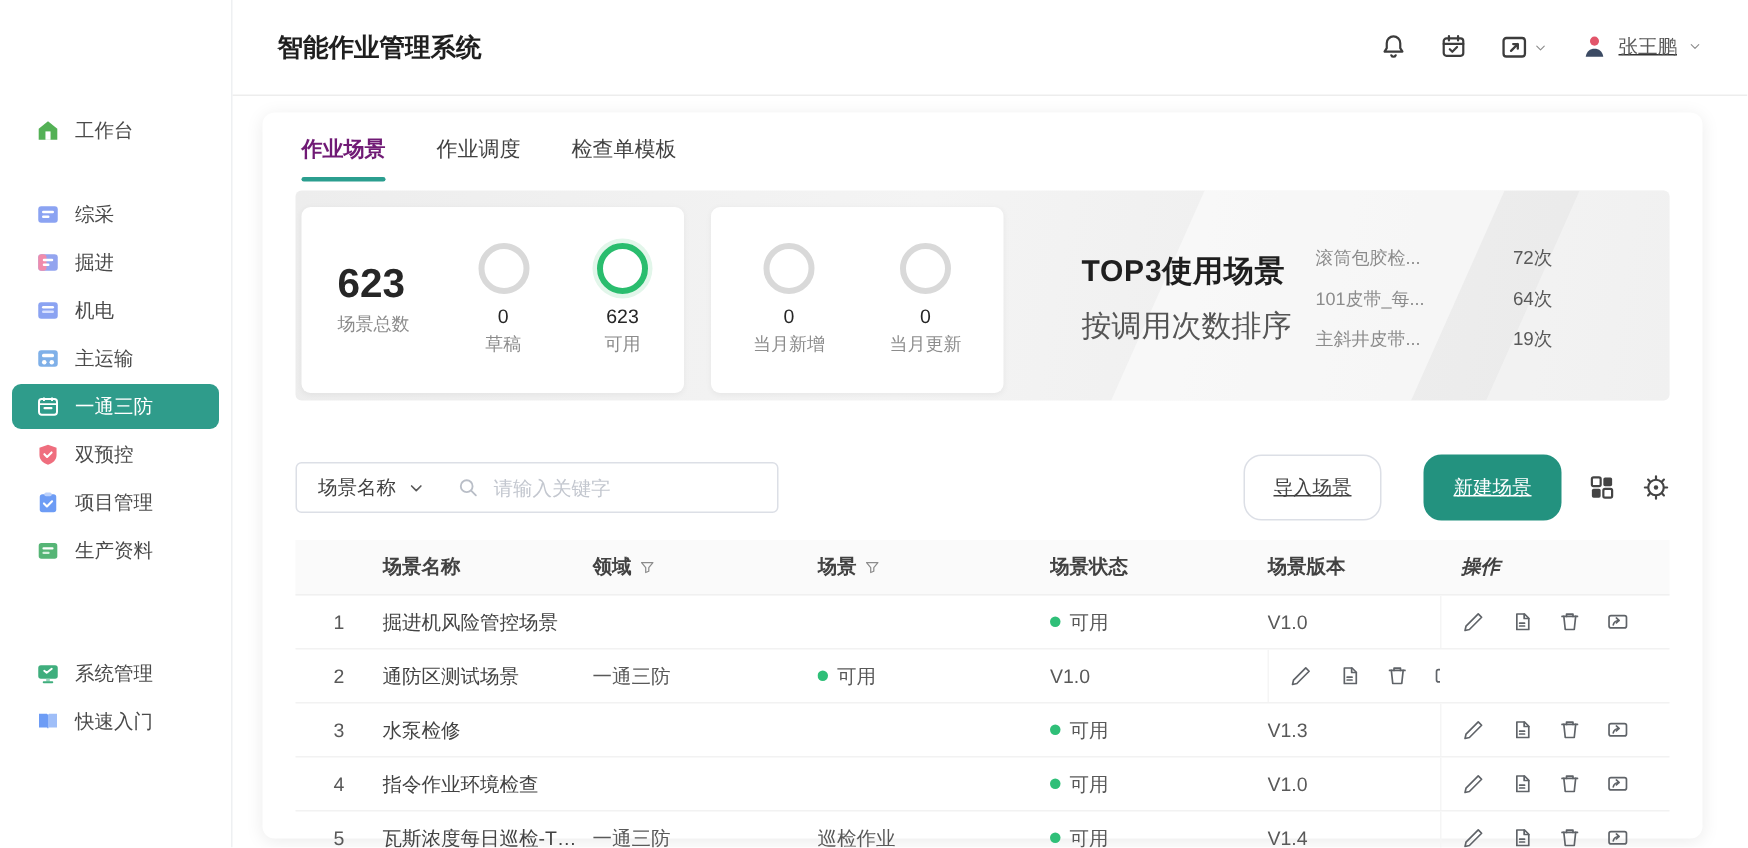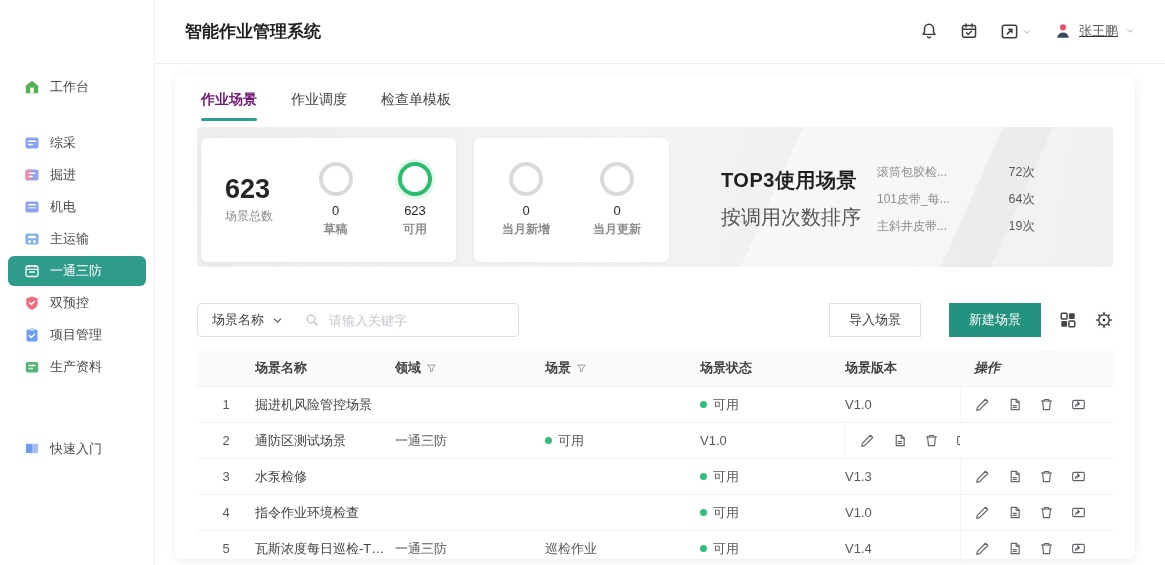--- a/index.html
+++ b/index.html
@@ -43,38 +43,38 @@
   .banner::after{content:"";position:absolute;right:-60px;top:-60px;width:160px;height:300px;background:rgba(255,255,255,.35);transform:skewX(-24deg);}
   .stat-card{position:relative;z-index:1;background:#fff;border-radius:6px;box-shadow:0 1px 4px rgba(0,0,0,.05);height:124px;box-sizing:border-box;display:flex;align-items:center;}
   .stat-card.one{width:255px;padding:0 24px;justify-content:space-between;margin-top:6px;}
   .stat-card.two{width:195px;margin-left:18px;padding:0 28px;justify-content:space-between;margin-top:6px;}
   .total-num{font-size:27px;font-weight:bold;color:#262626;line-height:1.1;}
   .total-label{font-size:12px;color:#8c8c8c;margin-top:4px;}
   .ring-block{text-align:center;}
   .ring{width:34px;height:34px;border-radius:50%;border:4px solid #d9d9d9;margin:0 auto;box-sizing:border-box;}
   .ring.green{border-color:#2abd6e;box-shadow:0 0 0 3px #e2f6ea;}
   .ring-val{font-size:13px;color:#262626;margin-top:7px;}
-  .ring-label{font-size:12px;color:#8c8c8c;margin-top:3px;font-weight:bold;}
+  .ring-label{font-size:12px;color:#8c8c8c;margin-top:3px;}
 
   .top3{position:relative;z-index:1;flex:1;display:flex;align-items:center;margin-left:52px;margin-top:4px;}
   .top3-title{font-size:20px;font-weight:bold;color:#1f1f1f;letter-spacing:.5px;}
   .top3-sub{font-size:20px;color:#555;margin-top:10px;}
   .top3-list{width:158px;margin-left:16px;}
   .top3-row{display:flex;justify-content:space-between;align-items:center;height:27px;}
   .top3-name{font-size:12px;color:#8c8c8c;}
   .top3-count{font-size:12.5px;color:#595959;}
 
   
   .toolbar{display:flex;align-items:center;margin-top:36px;}
   .search-box{display:flex;align-items:center;width:322px;height:34px;border:1px solid #dcdfe6;border-radius:4px;box-sizing:border-box;background:#fff;}
   .filter-trigger{display:flex;align-items:center;gap:8px;padding:0 12px 0 14px;font-size:13px;color:#424242;cursor:pointer;}
   .search-box input{border:none;outline:none;flex:1;font-size:13px;color:#333;background:transparent;min-width:0;}
   .search-box input::placeholder{color:#c3c7cf;}
   .toolbar-right{margin-left:auto;display:flex;align-items:center;gap:18px;}
-  .btn{height:34px;border-radius:0;font-size:13px;display:flex;align-items:center;padding:0 19px;cursor:pointer;box-sizing:border-box;font-family:inherit;}
+  .btn{height:44px;border-radius:12px;font-size:13px;display:flex;align-items:center;padding:0 19px;cursor:pointer;box-sizing:border-box;font-family:inherit;text-decoration:underline;}
   .btn-outline{background:#fff;border:1px solid #dcdfe6;color:#424242;}
   .btn-primary{background:#23927f;border:1px solid #23927f;color:#fff;margin-left:10px;text-align:center;}
   .tool-icon{cursor:pointer;}
 
   
   .table{margin-top:13px;}
   .trow{display:grid;grid-template-columns:58px 140px 150px 155px 145px 115px 1fr;align-items:center;height:35px;border-bottom:1px solid #f2f2f2;font-size:13px;color:#595959;}
   .trow.thead{background:#fafafa;color:#424242;font-weight:bold;border-bottom:1px solid #f0f0f0;height:36px;}
   .c{padding-right:8px;white-space:nowrap;overflow:hidden;text-overflow:ellipsis;}
   .c.idx{text-align:center;padding-right:0;color:#595959;}
@@ -175,20 +175,31 @@
       <svg width="16" height="16" viewBox="0 0 16 16">
           <rect x="1.8" y="3" width="12.4" height="10.5" rx="1.8" fill="#56b576"></rect>
           <rect x="4.3" y="5.8" width="7.4" height="1.5" rx=".7" fill="#fff"></rect>
           <rect x="4.3" y="8.8" width="4.8" height="1.5" rx=".7" fill="#d6f0de"></rect>
         </svg>
     </span>
     <span>生产资料</span>
   </div>
   <div class="gap-xl"></div>
   <div class="gap-lg"></div>
+  <div class="side-item">
+    <span class="sicon">
+      <svg width="16" height="16" viewBox="0 0 16 16">
+          <rect x="1.5" y="2.5" width="13" height="9" rx="1.8" fill="#3fae7d"></rect>
+          <path d="M5.5 6.2l1.6 1.3 3.4-2.6" stroke="#fff" stroke-width="1.3" fill="none" stroke-linecap="round" stroke-linejoin="round"></path>
+          <rect x="6.8" y="11.5" width="2.4" height="2" fill="#9ad6bd"></rect>
+          <rect x="4.5" y="13.2" width="7" height="1.3" rx=".6" fill="#3fae7d"></rect>
+        </svg>
+    </span>
+    <span>系统管理</span>
+  </div>
   <div class="side-item">
     <span class="sicon">
       <svg width="16" height="16" viewBox="0 0 16 16">
           <path d="M2 2.8h4.8c.8 0 1.2.4 1.2 1.2v9.2c0-.8-.4-1.2-1.2-1.2H2z" fill="#6d9cf5"></path>
           <path d="M14 2.8H9.2c-.8 0-1.2.4-1.2 1.2v9.2c0-.8.4-1.2 1.2-1.2H14z" fill="#9fbef8"></path>
         </svg>
     </span>
     <span>快速入门</span>
   </div>
 </nav>

